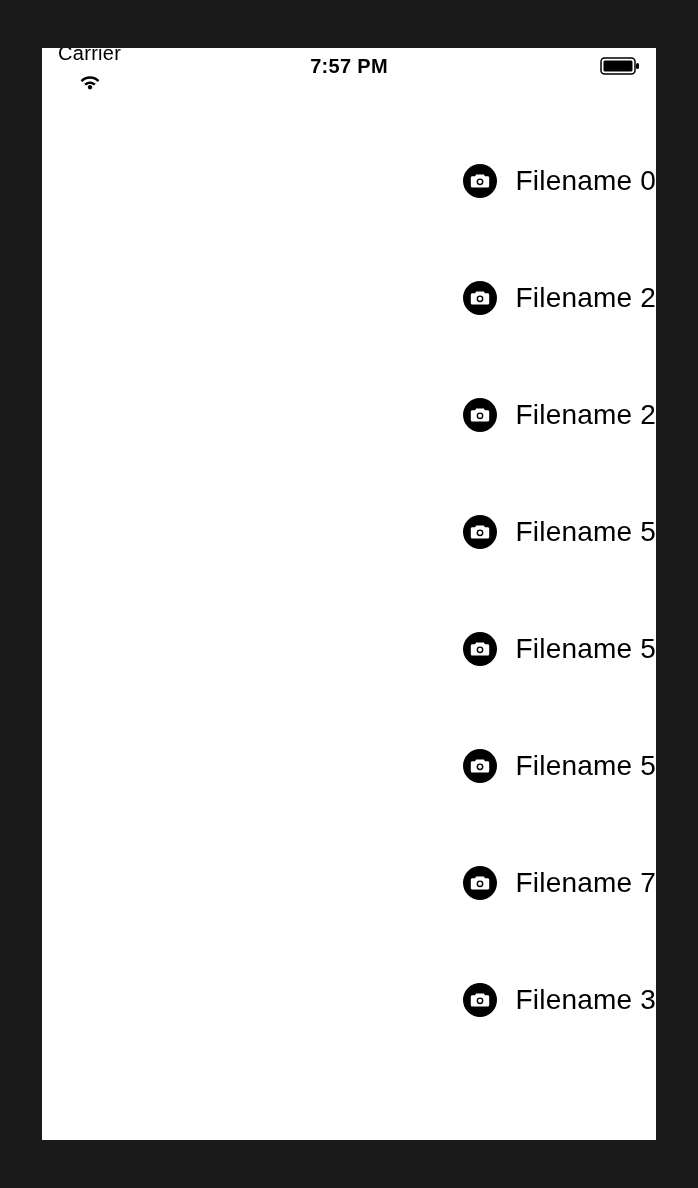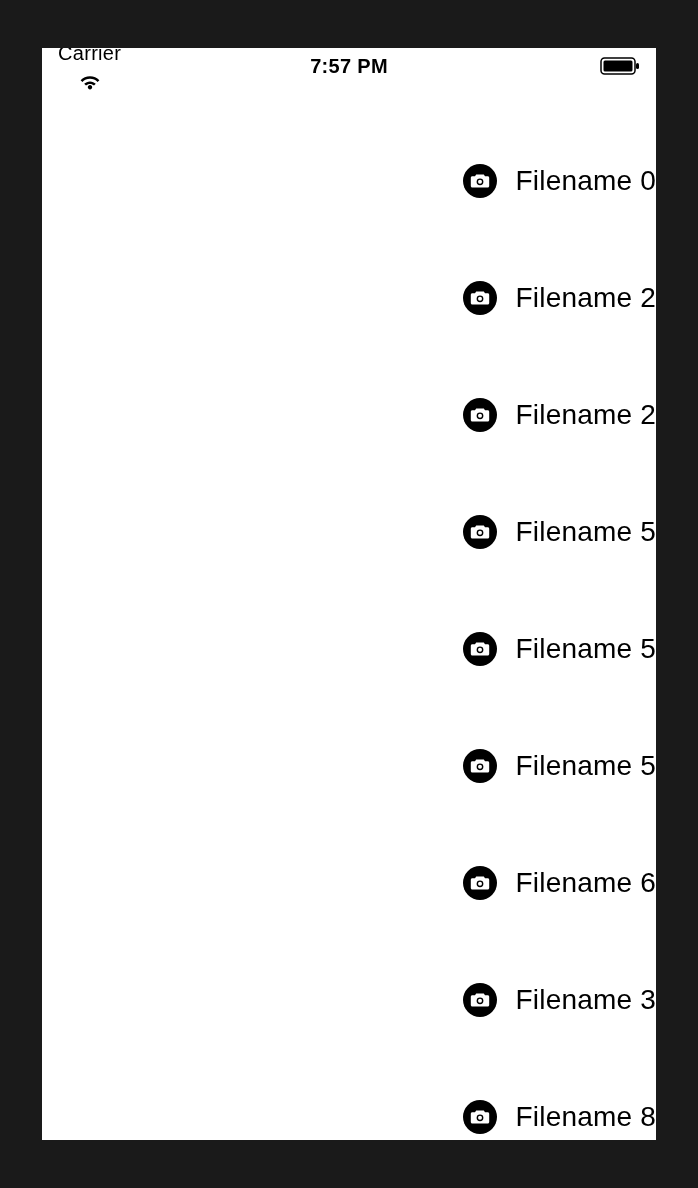--- a/index.html
+++ b/index.html
@@ -185,38 +185,27 @@
       </div>
       <div class="list-item">
         <span class="camera-icon">
 <svg width="34" height="34" viewBox="0 0 34 34">
   <circle cx="17" cy="17" r="17" fill="#000"></circle>
   <path d="M13.2 10.5 L12 12.3 L9.3 12.3 C8.5 12.3 7.8 13 7.8 13.8 L7.8 22 C7.8 22.8 8.5 23.5 9.3 23.5 L24.7 23.5 C25.5 23.5 26.2 22.8 26.2 22 L26.2 13.8 C26.2 13 25.5 12.3 24.7 12.3 L22 12.3 L20.8 10.5 Z" fill="#fff"></path>
   <circle cx="17" cy="17.8" r="3.4" fill="#000"></circle>
   <circle cx="17" cy="17.8" r="2" fill="#fff"></circle>
 </svg>
         </span>
-        <span class="item-label">Filename 6</span>
+        <span class="item-label">Filename 7</span>
       </div>
       <div class="list-item">
         <span class="camera-icon">
 <svg width="34" height="34" viewBox="0 0 34 34">
   <circle cx="17" cy="17" r="17" fill="#000"></circle>
   <path d="M13.2 10.5 L12 12.3 L9.3 12.3 C8.5 12.3 7.8 13 7.8 13.8 L7.8 22 C7.8 22.8 8.5 23.5 9.3 23.5 L24.7 23.5 C25.5 23.5 26.2 22.8 26.2 22 L26.2 13.8 C26.2 13 25.5 12.3 24.7 12.3 L22 12.3 L20.8 10.5 Z" fill="#fff"></path>
   <circle cx="17" cy="17.8" r="3.4" fill="#000"></circle>
   <circle cx="17" cy="17.8" r="2" fill="#fff"></circle>
 </svg>
         </span>
         <span class="item-label">Filename 3</span>
-      </div>
-      <div class="list-item">
-        <span class="camera-icon">
-<svg width="34" height="34" viewBox="0 0 34 34">
-  <circle cx="17" cy="17" r="17" fill="#000"></circle>
-  <path d="M13.2 10.5 L12 12.3 L9.3 12.3 C8.5 12.3 7.8 13 7.8 13.8 L7.8 22 C7.8 22.8 8.5 23.5 9.3 23.5 L24.7 23.5 C25.5 23.5 26.2 22.8 26.2 22 L26.2 13.8 C26.2 13 25.5 12.3 24.7 12.3 L22 12.3 L20.8 10.5 Z" fill="#fff"></path>
-  <circle cx="17" cy="17.8" r="3.4" fill="#000"></circle>
-  <circle cx="17" cy="17.8" r="2" fill="#fff"></circle>
-</svg>
-        </span>
-        <span class="item-label">Filename 8</span>
       </div>
     </div>
 </div>
 
 </body></html>

